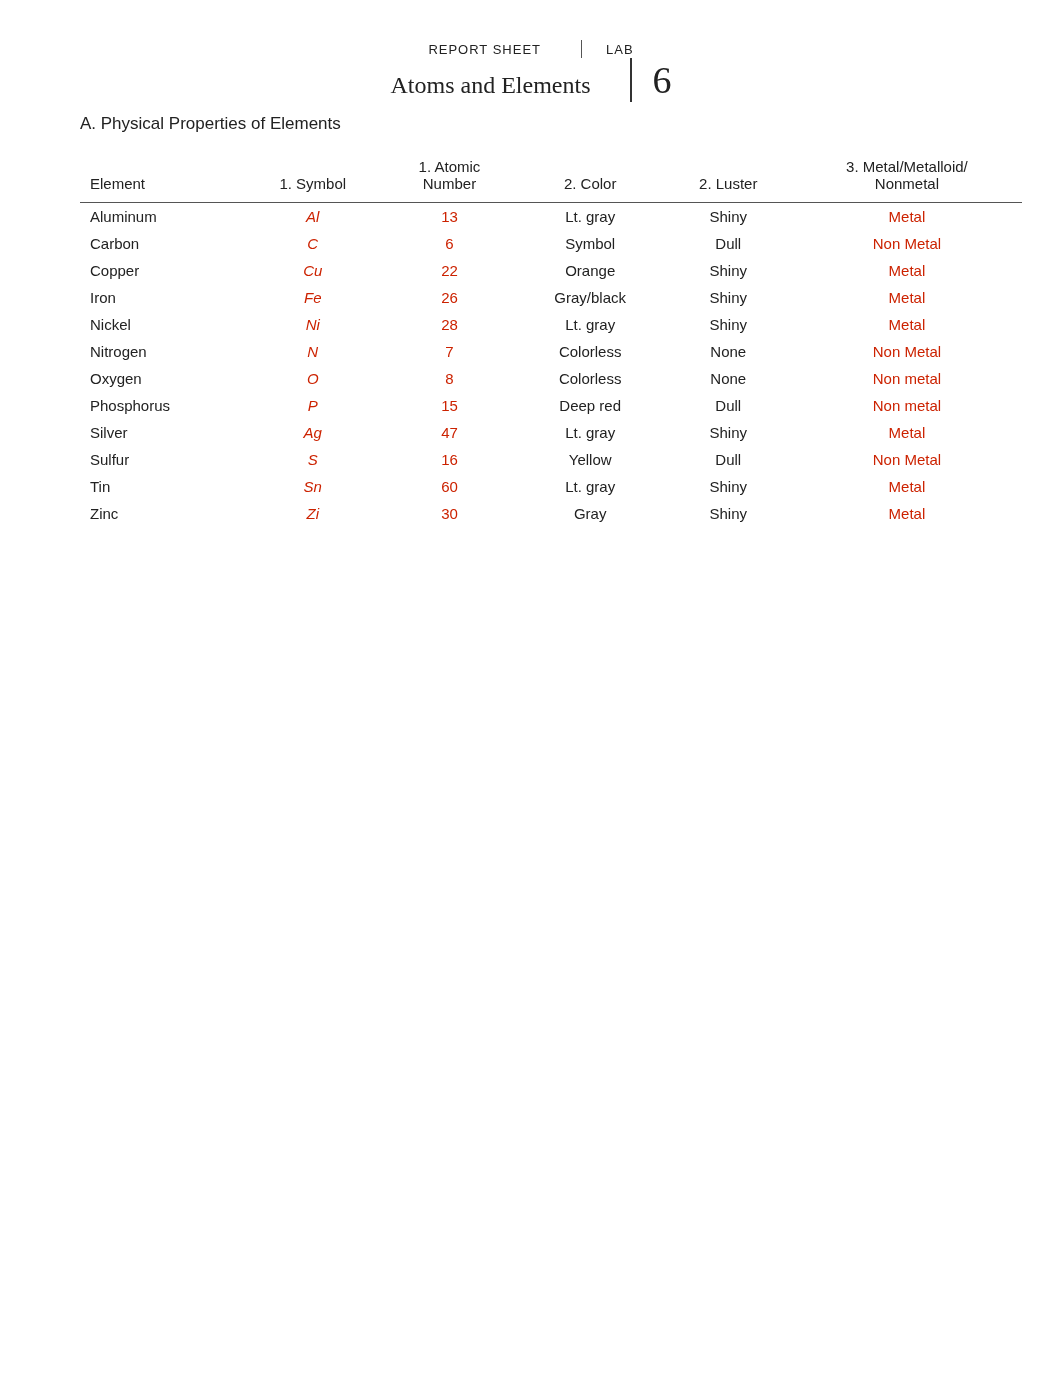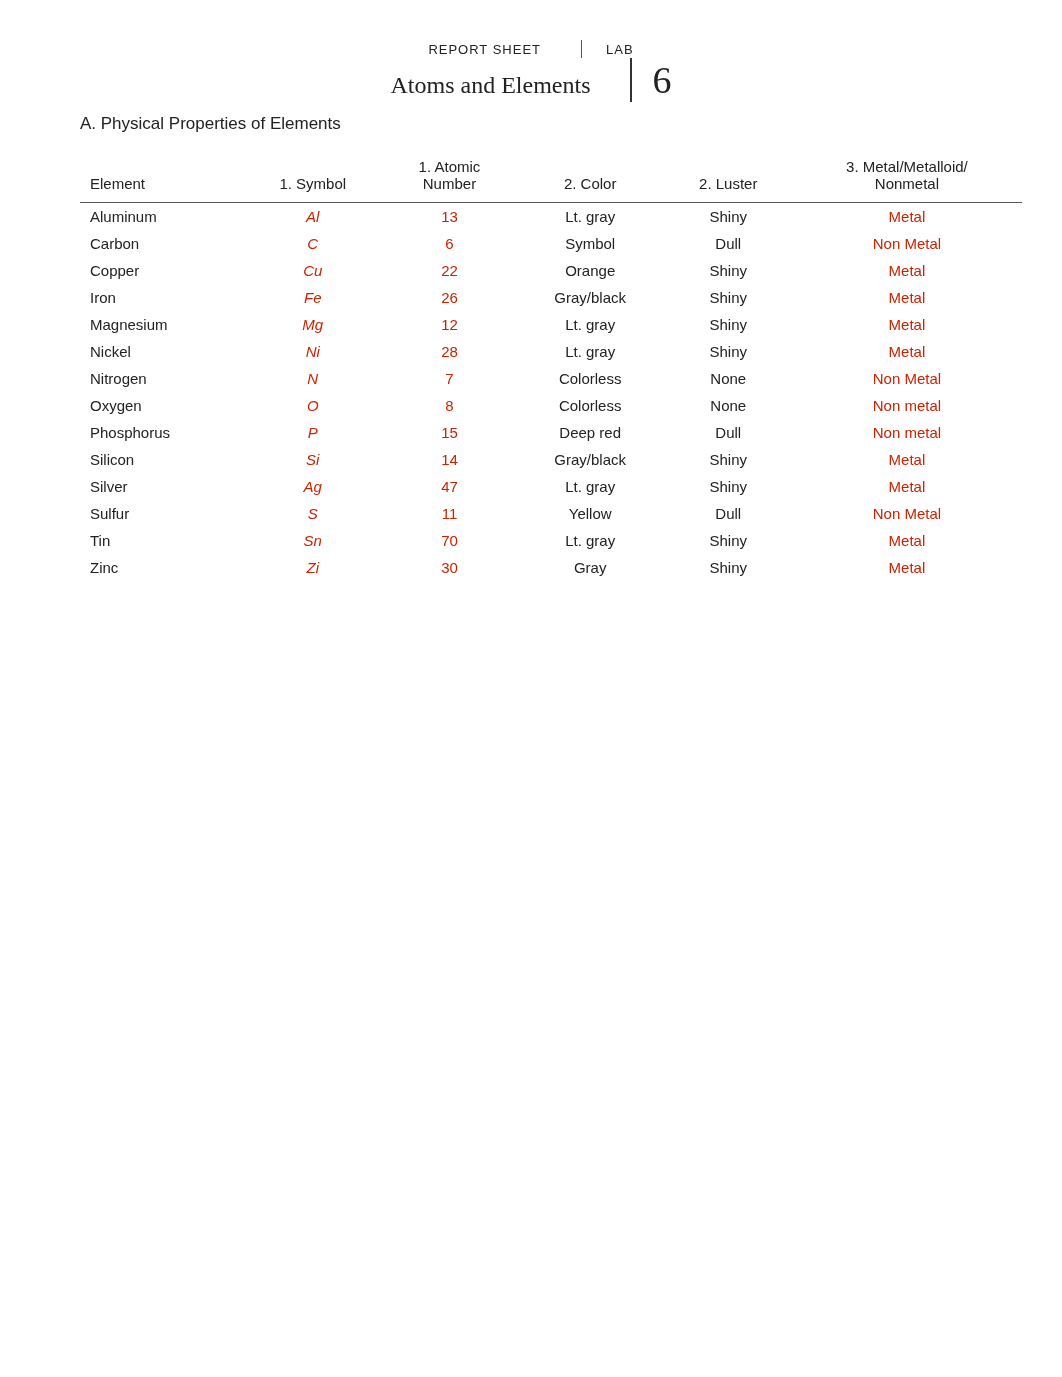--- a/index.html
+++ b/index.html
@@ -151,28 +151,20 @@
       </tr>
       <tr>
         <td class="col-element">Iron</td>
         <td style="color: rgb(204, 34, 0); font-style: italic;">Fe</td>
         <td style="color: rgb(204, 34, 0);">26</td>
         <td>Gray/black</td>
         <td>Shiny</td>
         <td style="color: rgb(204, 34, 0);">Metal</td>
       </tr>
       <tr>
-        <td class="col-element">Magnesium</td>
-        <td style="color: rgb(204, 34, 0); font-style: italic;">Mg</td>
-        <td style="color: rgb(204, 34, 0);">12</td>
-        <td>Lt. gray</td>
-        <td>Shiny</td>
-        <td style="color: rgb(204, 34, 0);">Metal</td>
-      </tr>
-      <tr>
         <td class="col-element">Nickel</td>
         <td style="color: rgb(204, 34, 0); font-style: italic;">Ni</td>
         <td style="color: rgb(204, 34, 0);">28</td>
         <td>Lt. gray</td>
         <td>Shiny</td>
         <td style="color: rgb(204, 34, 0);">Metal</td>
       </tr>
       <tr>
         <td class="col-element">Nitrogen</td>
         <td style="color: rgb(204, 34, 0); font-style: italic;">N</td>
@@ -191,47 +183,39 @@
       </tr>
       <tr>
         <td class="col-element">Phosphorus</td>
         <td style="color: rgb(204, 34, 0); font-style: italic;">P</td>
         <td style="color: rgb(204, 34, 0);">15</td>
         <td>Deep red</td>
         <td>Dull</td>
         <td style="color: rgb(204, 34, 0);">Non metal</td>
       </tr>
       <tr>
-        <td class="col-element">Silicon</td>
-        <td style="color: rgb(204, 34, 0); font-style: italic;">Si</td>
-        <td style="color: rgb(204, 34, 0);">14</td>
-        <td>Gray/black</td>
-        <td>Shiny</td>
-        <td style="color: rgb(204, 34, 0);">Metal</td>
-      </tr>
-      <tr>
         <td class="col-element">Silver</td>
         <td style="color: rgb(204, 34, 0); font-style: italic;">Ag</td>
         <td style="color: rgb(204, 34, 0);">47</td>
         <td>Lt. gray</td>
         <td>Shiny</td>
         <td style="color: rgb(204, 34, 0);">Metal</td>
       </tr>
       <tr>
         <td class="col-element">Sulfur</td>
         <td style="color: rgb(204, 34, 0); font-style: italic;">S</td>
-        <td style="color: rgb(204, 34, 0);">11</td>
+        <td style="color: rgb(204, 34, 0);">16</td>
         <td>Yellow</td>
         <td>Dull</td>
         <td style="color: rgb(204, 34, 0);">Non Metal</td>
       </tr>
       <tr>
         <td class="col-element">Tin</td>
         <td style="color: rgb(204, 34, 0); font-style: italic;">Sn</td>
-        <td style="color: rgb(204, 34, 0);">70</td>
+        <td style="color: rgb(204, 34, 0);">60</td>
         <td>Lt. gray</td>
         <td>Shiny</td>
         <td style="color: rgb(204, 34, 0);">Metal</td>
       </tr>
       <tr>
         <td class="col-element">Zinc</td>
         <td style="color: rgb(204, 34, 0); font-style: italic;">Zi</td>
         <td style="color: rgb(204, 34, 0);">30</td>
         <td>Gray</td>
         <td>Shiny</td>

